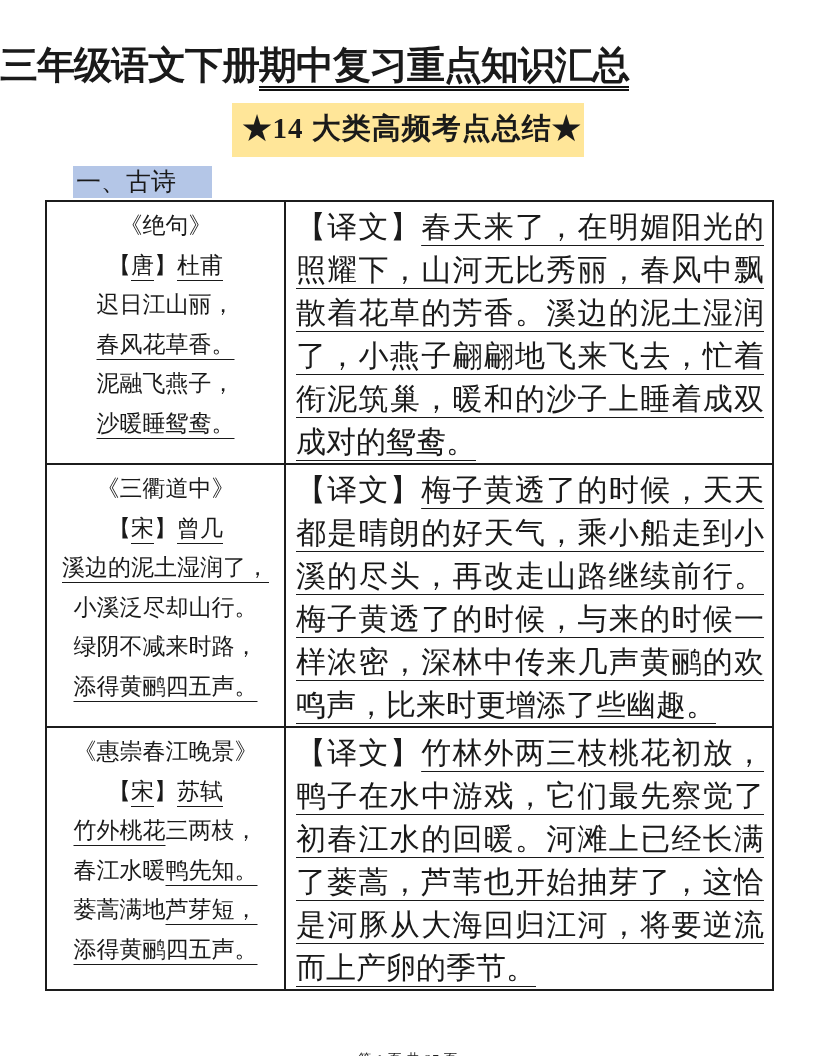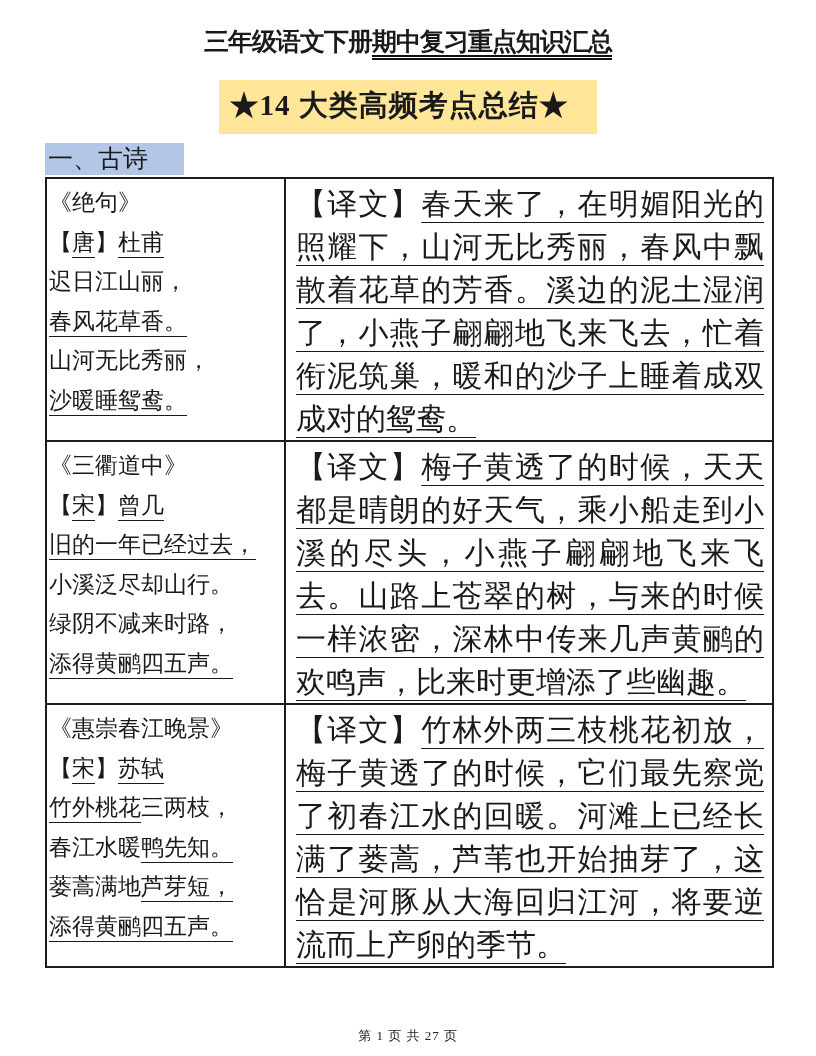--- a/index.html
+++ b/index.html
@@ -12,67 +12,68 @@
   html,body{width:816px;height:1056px;background:#ffffff;overflow:hidden;}
   body{
     font-family:"Liberation Serif","DejaVu Serif",serif;
     color:var(--ink);
     position:relative;
   }
   .page{width:816px;height:1056px;position:relative;}
 
   
   .doc-title{
-    margin-top:17px;
-    text-align:center;
-    font-size:25px;
+    margin-top:40px;
+    font-size:38px;
     font-weight:bold;
     line-height:50px;
     letter-spacing:-1px;
     white-space:nowrap;
   }
   .doc-title .dbl-underline{
     border-bottom:5px double #111;
     padding-bottom:0px;
   }
   .subtitle-row{
     text-align:center;
     margin-top:13px;
   }
   .subtitle{
     display:inline-block;
     background:var(--yellow);
     font-size:29px;
     font-weight:bold;
-    padding:6px 28px 8px 10px;
+    padding:6px 2px 8px 10px;
     letter-spacing:1px;
   }
   .section-heading-row{
     margin:9px 0 2px 45px;
   }
   .section-heading{
     display:inline-block;
     background:var(--blue);
     font-size:25px;
     line-height:29px;
     padding:1px 36px 2px 3px;
+    margin-left:28px;
   }
 
   
   table.poems{
     margin-left:45px;
     width:727px;
     border-collapse:collapse;
     table-layout:fixed;
   }
   table.poems td{
     border:2px solid var(--border);
     vertical-align:top;
   }
   .poem-cell{
+    text-align:center;
     font-size:23px;
     line-height:39.5px;
     padding:4px 2px 0 2px;
   }
   .trans-cell{
     font-size:30px;
     line-height:43px;
     padding:3px 8px 0 10px;
     text-align:justify;
   }
@@ -119,56 +120,56 @@
       <col style="width:488px">
     </colgroup>
     <tbody>
         <tr class="r1">
           <td class="poem-cell">
             <div class="cell-inner">
               <div><span>《绝句》</span></div>
               <div><span>【</span><span class="u">唐</span><span>】</span><span class="u">杜甫</span></div>
               <div><span>迟日江山丽，</span></div>
               <div><span class="u">春风花草香。</span></div>
-              <div><span>山河无比秀丽，</span></div>
+              <div><span>泥融飞燕子，</span></div>
               <div><span class="u">沙暖睡鸳鸯。</span></div>
             </div>
           </td>
           <td class="trans-cell">
             <div class="cell-inner"><span>【译文】</span><span class="u">春天来了，在明媚阳光的照耀下，山河无比秀丽，春风中飘散着花草的芳香。溪边的泥土湿润了，小燕子翩翩地飞来飞去，忙着衔泥筑巢，暖和的沙子上睡着成双成对的鸳鸯。</span></div>
           </td>
         </tr>
         <tr class="r2">
           <td class="poem-cell">
             <div class="cell-inner">
               <div><span>《三衢道中》</span></div>
               <div><span>【</span><span class="u">宋</span><span>】</span><span class="u">曾几</span></div>
-              <div><span class="u">旧的一年已经过去，</span></div>
+              <div><span class="u">溪边的泥土湿润了，</span></div>
               <div><span>小溪泛尽却山行。</span></div>
               <div><span>绿阴不减来时路，</span></div>
               <div><span class="u">添得黄鹂四五声。</span></div>
             </div>
           </td>
           <td class="trans-cell">
-            <div class="cell-inner"><span>【译文】</span><span class="u">梅子黄透了的时候，天天都是晴朗的好天气，乘小船走到小溪的尽头，小燕子翩翩地飞来飞去。山路上苍翠的树，与来的时候一样浓密，深林中传来几声黄鹂的欢鸣声，比来时更增添了些幽趣。</span></div>
+            <div class="cell-inner"><span>【译文】</span><span class="u">梅子黄透了的时候，天天都是晴朗的好天气，乘小船走到小溪的尽头，再改走山路继续前行。梅子黄透了的时候，与来的时候一样浓密，深林中传来几声黄鹂的欢鸣声，比来时更增添了些幽趣。</span></div>
           </td>
         </tr>
         <tr class="r3">
           <td class="poem-cell">
             <div class="cell-inner">
               <div><span>《惠崇春江晚景》</span></div>
               <div><span>【</span><span class="u">宋</span><span>】</span><span class="u">苏轼</span></div>
               <div><span class="u">竹外桃花</span><span>三两枝，</span></div>
               <div><span>春江水暖</span><span class="u">鸭先知。</span></div>
               <div><span>蒌蒿满地</span><span class="u">芦芽短，</span></div>
               <div><span class="u">添得黄鹂四五声。</span></div>
             </div>
           </td>
           <td class="trans-cell">
-            <div class="cell-inner"><span>【译文】</span><span class="u">竹林外两三枝桃花初放，梅子黄透了的时候，它们最先察觉了初春江水的回暖。河滩上已经长满了蒌蒿，芦苇也开始抽芽了，这恰是河豚从大海回归江河，将要逆流而上产卵的季节。</span></div>
+            <div class="cell-inner"><span>【译文】</span><span class="u">竹林外两三枝桃花初放，鸭子在水中游戏，它们最先察觉了初春江水的回暖。河滩上已经长满了蒌蒿，芦苇也开始抽芽了，这恰是河豚从大海回归江河，将要逆流而上产卵的季节。</span></div>
           </td>
         </tr>
       </tbody>
   </table>
 
   <div class="page-footer">第 1 页 共 27 页</div>
 
 </div>
 
 </body></html>

